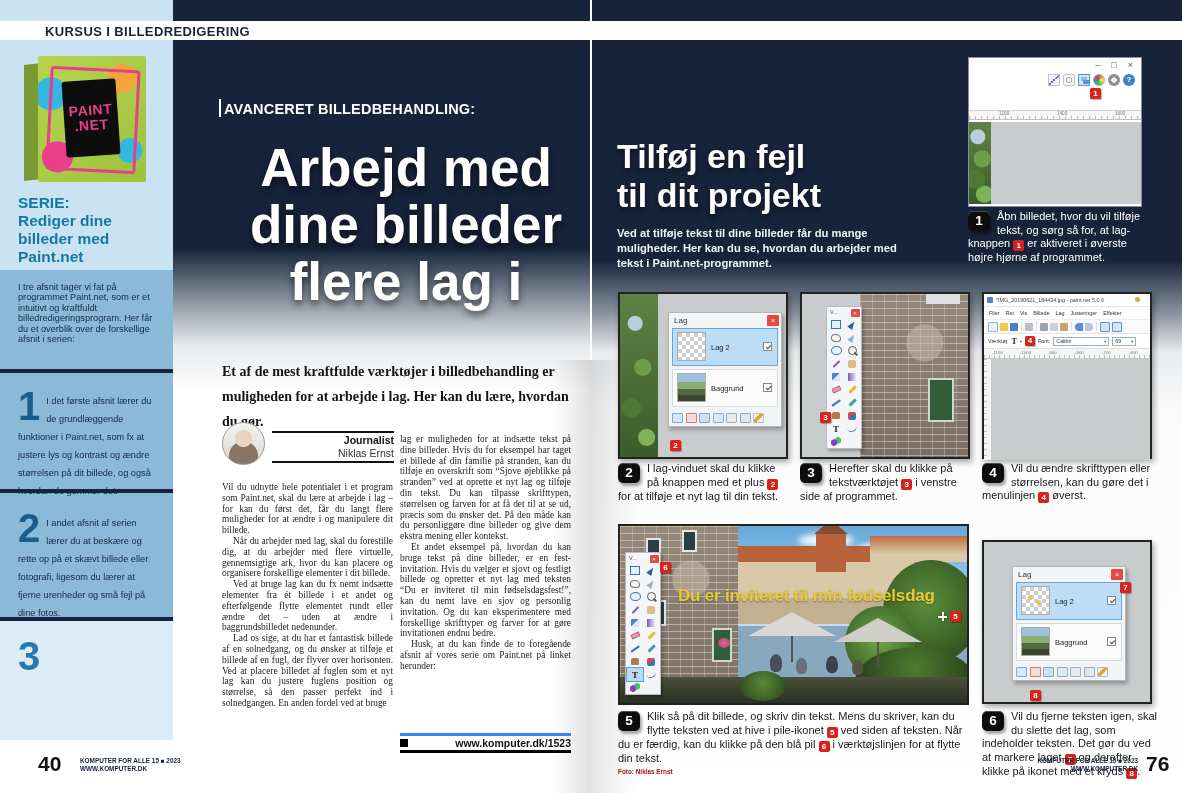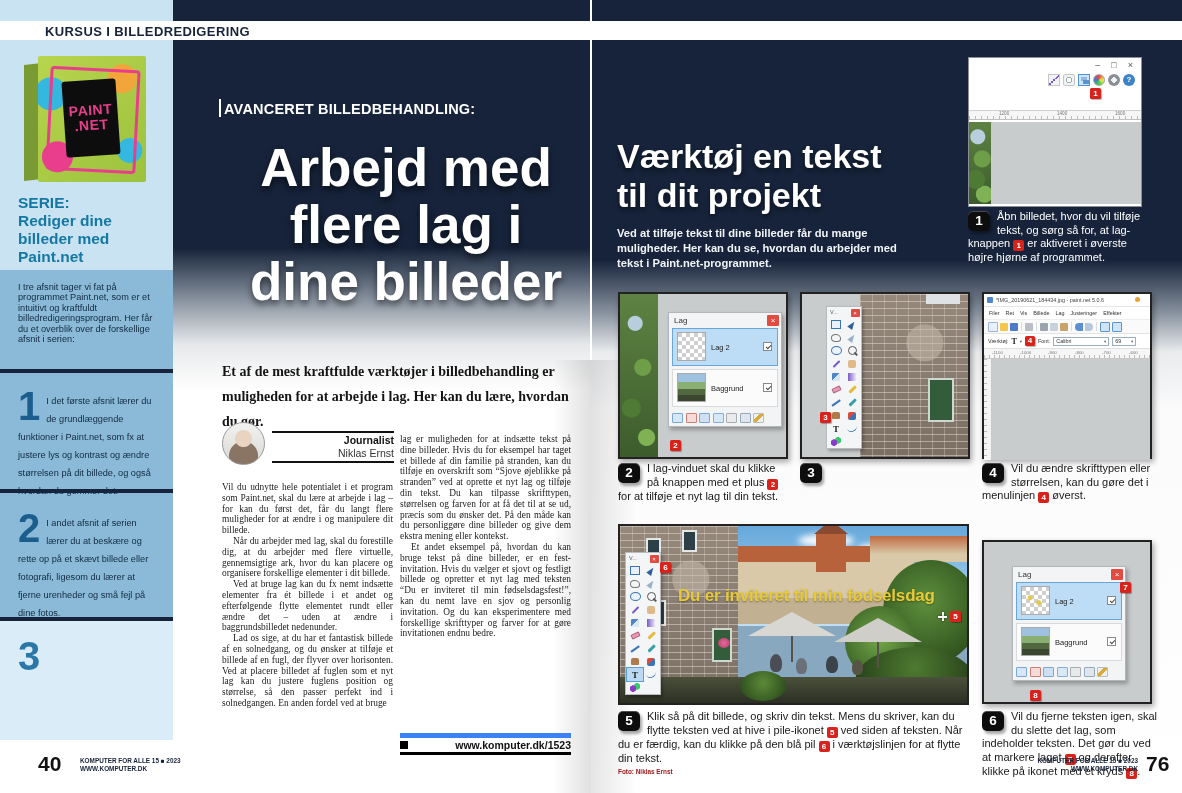--- a/index.html
+++ b/index.html
@@ -66,21 +66,21 @@
     background:radial-gradient(circle at 50% 38%,#e8d4c0 0 8px,rgba(232,212,192,0) 9px),
                radial-gradient(circle at 50% 80%,#8a7564 0 14px,rgba(138,117,100,0) 15px),
                linear-gradient(180deg,#f2f2f0,#d8d8d4);}
   .byline-rule-t{position:absolute;left:50px;top:9px;width:122px;height:2px;background:#111;}
   .byline-rule-b{position:absolute;left:50px;top:39px;width:122px;height:2px;background:#111;}
   .byline-role{position:absolute;left:50px;top:12px;width:122px;text-align:right;font-size:10.5px;font-weight:bold;color:#111;}
   .byline-name{position:absolute;left:50px;top:25px;width:122px;text-align:right;font-size:10.5px;color:#333;}
   .bodycol{font-family:"Liberation Serif",serif;font-size:9.4px;line-height:10.8px;color:#1c1c1c;text-align:justify;}
   .bodycol p{margin:0;}
   .bodycol p + p{text-indent:11px;}
-  .linkbox{left:400px;top:733px;width:171px;height:14px;border-top:5px solid #3b82f6;border-bottom:3px solid #000;}
+  .linkbox{left:400px;top:733px;width:171px;height:14px;border-top:3px solid #3b82f6;border-bottom:3px solid #000;}
   .linkbox .sq{position:absolute;left:0;top:3px;width:8px;height:8px;background:#000;}
   .linkbox .url{position:absolute;right:0;top:1px;font-size:10.5px;font-weight:bold;color:#111;}
 
   
   .r-heading{left:617px;top:137px;width:330px;font-size:34px;line-height:39px;font-weight:bold;color:#ffffff;
     text-shadow:0 3px 5px rgba(0,0,0,.45);}
   .r-intro{left:617px;top:226px;width:282px;font-size:11.2px;line-height:15px;font-weight:bold;color:#f2f5f8;}
 
   
   .caption{font-size:11px;line-height:13.5px;color:#191919;}
@@ -299,51 +299,52 @@
   <div class="abs pageno" style="left:38px;top:752px;">40</div>
   <div class="abs issue-lines" style="left:80px;top:757px;">
     <div>KOMPUTER FOR ALLE 15 ■ 2023</div>
     <div>WWW.KOMPUTER.DK</div>
   </div>
 
   <div class="abs kicker-bar"></div>
   <div class="abs kicker">AVANCERET BILLEDBEHANDLING:</div>
   <div class="abs headline">
     <div>Arbejd med</div>
+    <div>dine billeder</div>
     <div>flere lag i</div>
-    <div>dine billeder</div>
   </div>
   <div class="abs standfirst">Et af de mest kraftfulde værktøjer i billedbehandling er muligheden for at arbejde i lag. Her kan du lære, hvordan du gør.</div>
 
   <div class="abs byline">
     <div class="byline-photo"></div>
     <div class="byline-rule-t"></div>
     <div class="byline-role">Journalist</div>
     <div class="byline-name">Niklas Ernst</div>
     <div class="byline-rule-b"></div>
   </div>
 
   <div class="abs bodycol" style="left:222px;top:482px;width:171px;">
     <p>Vil du udnytte hele potentialet i et program som Paint.net, skal du lære at arbejde i lag – for kan du først det, får du langt flere muligheder for at ændre i og manipulere dit billede.</p>
     <p>Når du arbejder med lag, skal du forestille dig, at du arbejder med flere virtuelle, gennemsigtige ark, hvor du kan placere og organisere forskellige elementer i dit billede.</p>
     <p>Ved at bruge lag kan du fx nemt indsætte elementer fra ét billede i et andet og efterfølgende flytte elementet rundt eller ændre det – uden at ændre i baggrundsbilledet nedenunder.</p>
     <p>Lad os sige, at du har et fantastisk billede af en solnedgang, og du ønsker at tilføje et billede af en fugl, der flyver over horisonten. Ved at placere billedet af fuglen som et nyt lag kan du justere fuglens position og størrelse, så den passer perfekt ind i solnedgangen. En anden fordel ved at bruge</p>
   </div>
   <div class="abs bodycol" style="left:400px;top:434px;width:171px;">
     <p>lag er muligheden for at indsætte tekst på dine billeder. Hvis du for eksempel har taget et billede af din familie på stranden, kan du tilføje en overskrift som “Sjove øjeblikke på stranden” ved at oprette et nyt lag og tilføje din tekst. Du kan tilpasse skrifttypen, størrelsen og farven for at få det til at se ud, præcis som du ønsker det. På den måde kan du personliggøre dine billeder og give dem ekstra mening eller kontekst.</p>
     <p>Et andet eksempel på, hvordan du kan bruge tekst på dine billeder, er en fest-invitation. Hvis du vælger et sjovt og festligt billede og opretter et nyt lag med teksten “Du er inviteret til min fødselsdagsfest!”, kan du nemt lave en sjov og personlig invitation. Og du kan eksperimentere med forskellige skrifttyper og farver for at gøre invitationen endnu bedre.</p>
+    <p>Husk, at du kan finde de to foregående afsnit af vores serie om Paint.net på linket herunder:</p>
   </div>
 
   <div class="abs linkbox">
     <div class="sq"></div>
     <div class="url">www.komputer.dk/1523</div>
   </div>
 
   <div class="abs r-heading">
-    <div>Værktøj en tekst</div>
+    <div>Tilføj en fejl</div>
     <div>til dit projekt</div>
   </div>
   <div class="abs r-intro">Ved at tilføje tekst til dine billeder får du mange muligheder. Her kan du se, hvordan du arbejder med tekst i Paint.net-programmet.</div>
 
   <div class="abs shot1">
     <div class="s1-controls">
       <span>–</span>
       <span>□</span>
       <span>×</span>
     </div>
@@ -471,20 +472,21 @@
         <div class="pal-cell">
             <div class="t-shapes"></div>
           </div>
         <div class="pal-cell"></div>
       </div>
     </div>
     <div class="shot-badge" style="left:18px;top:118px;">3</div>
   </div>
   <div class="abs caption" style="left:800px;top:462px;width:170px;">
     <span class="step-badge">3</span>
+    <span>Herefter skal du klikke på tekstværktøjet <span class="inline-badge">3</span> i venstre side af programmet.</span>
   </div>
 
   <div class="abs shot shot4">
     <div class="s4-titlebar">
       <div class="s4-appicon"></div>
       <div class="s4-title">*IMG_20190621_184434.jpg - paint.net 5.0.6</div>
       <div class="s4-dot"></div>
     </div>
     <div class="s4-menubar">
       <span>Filer</span>

